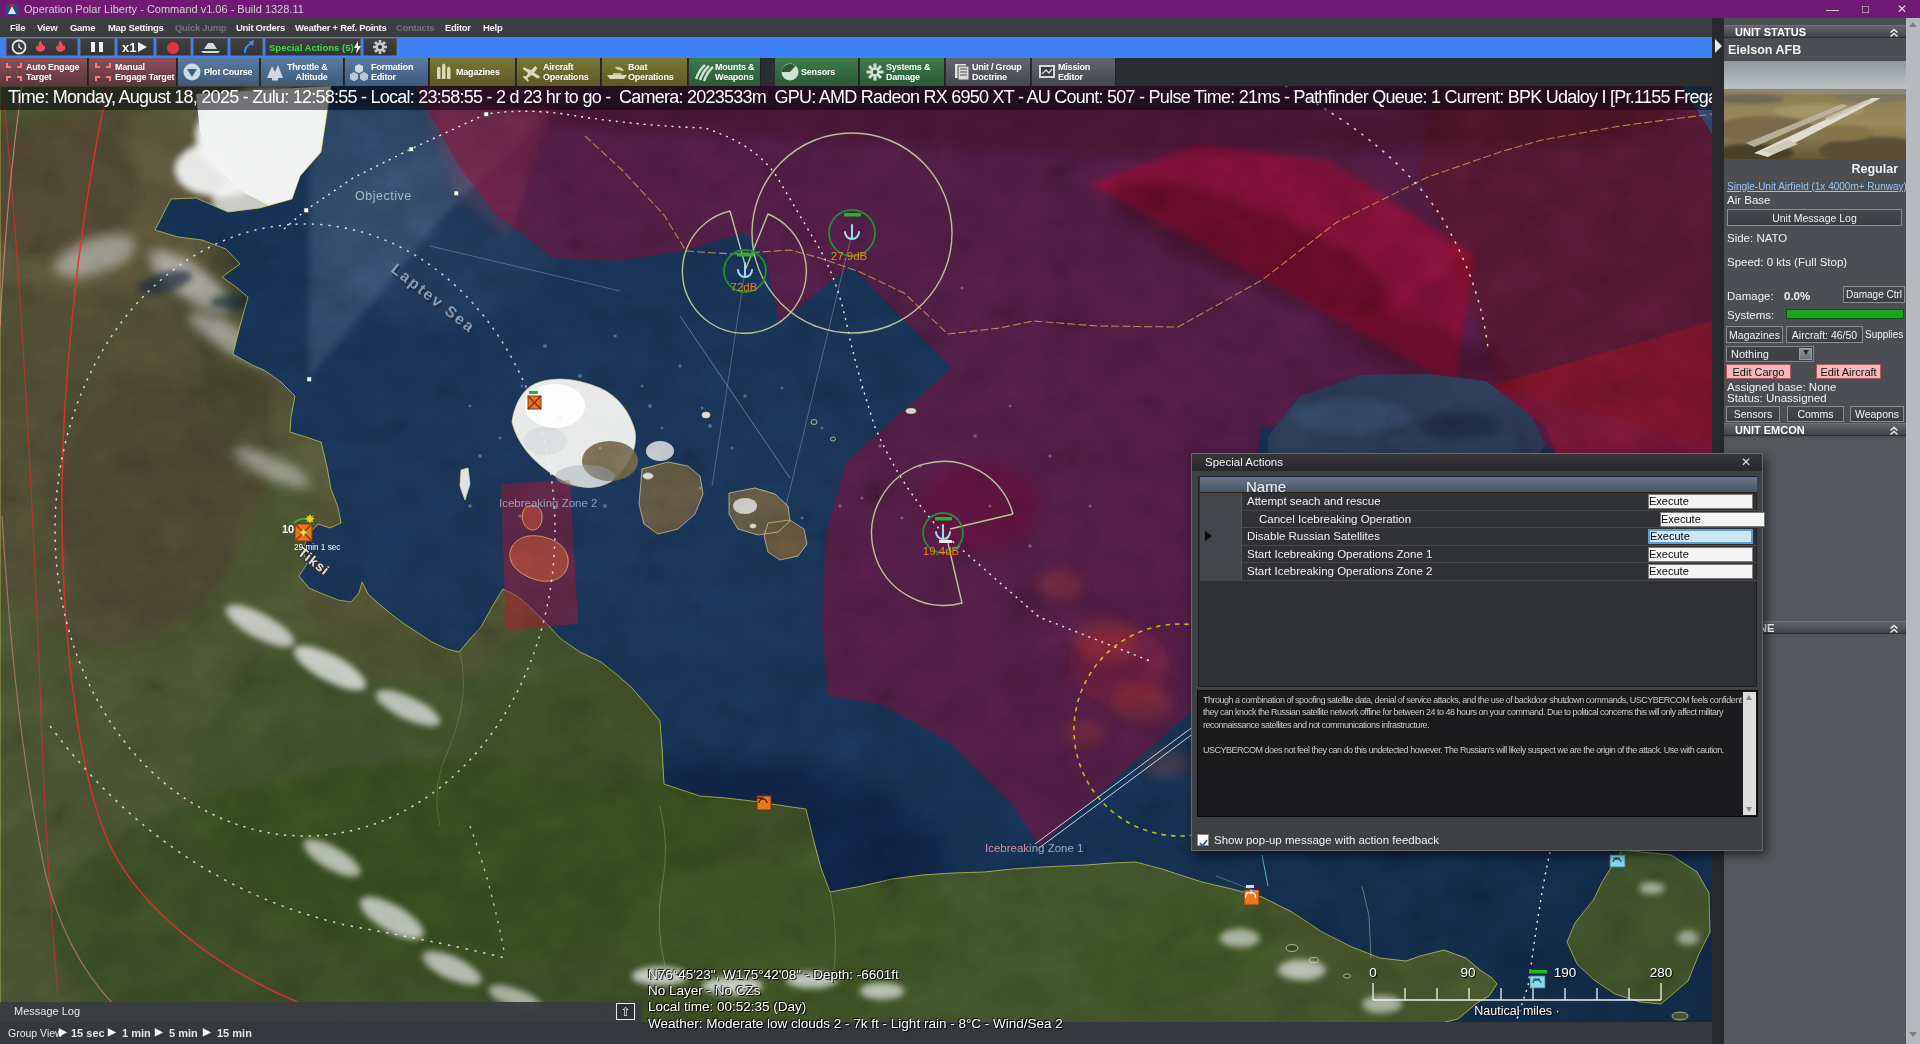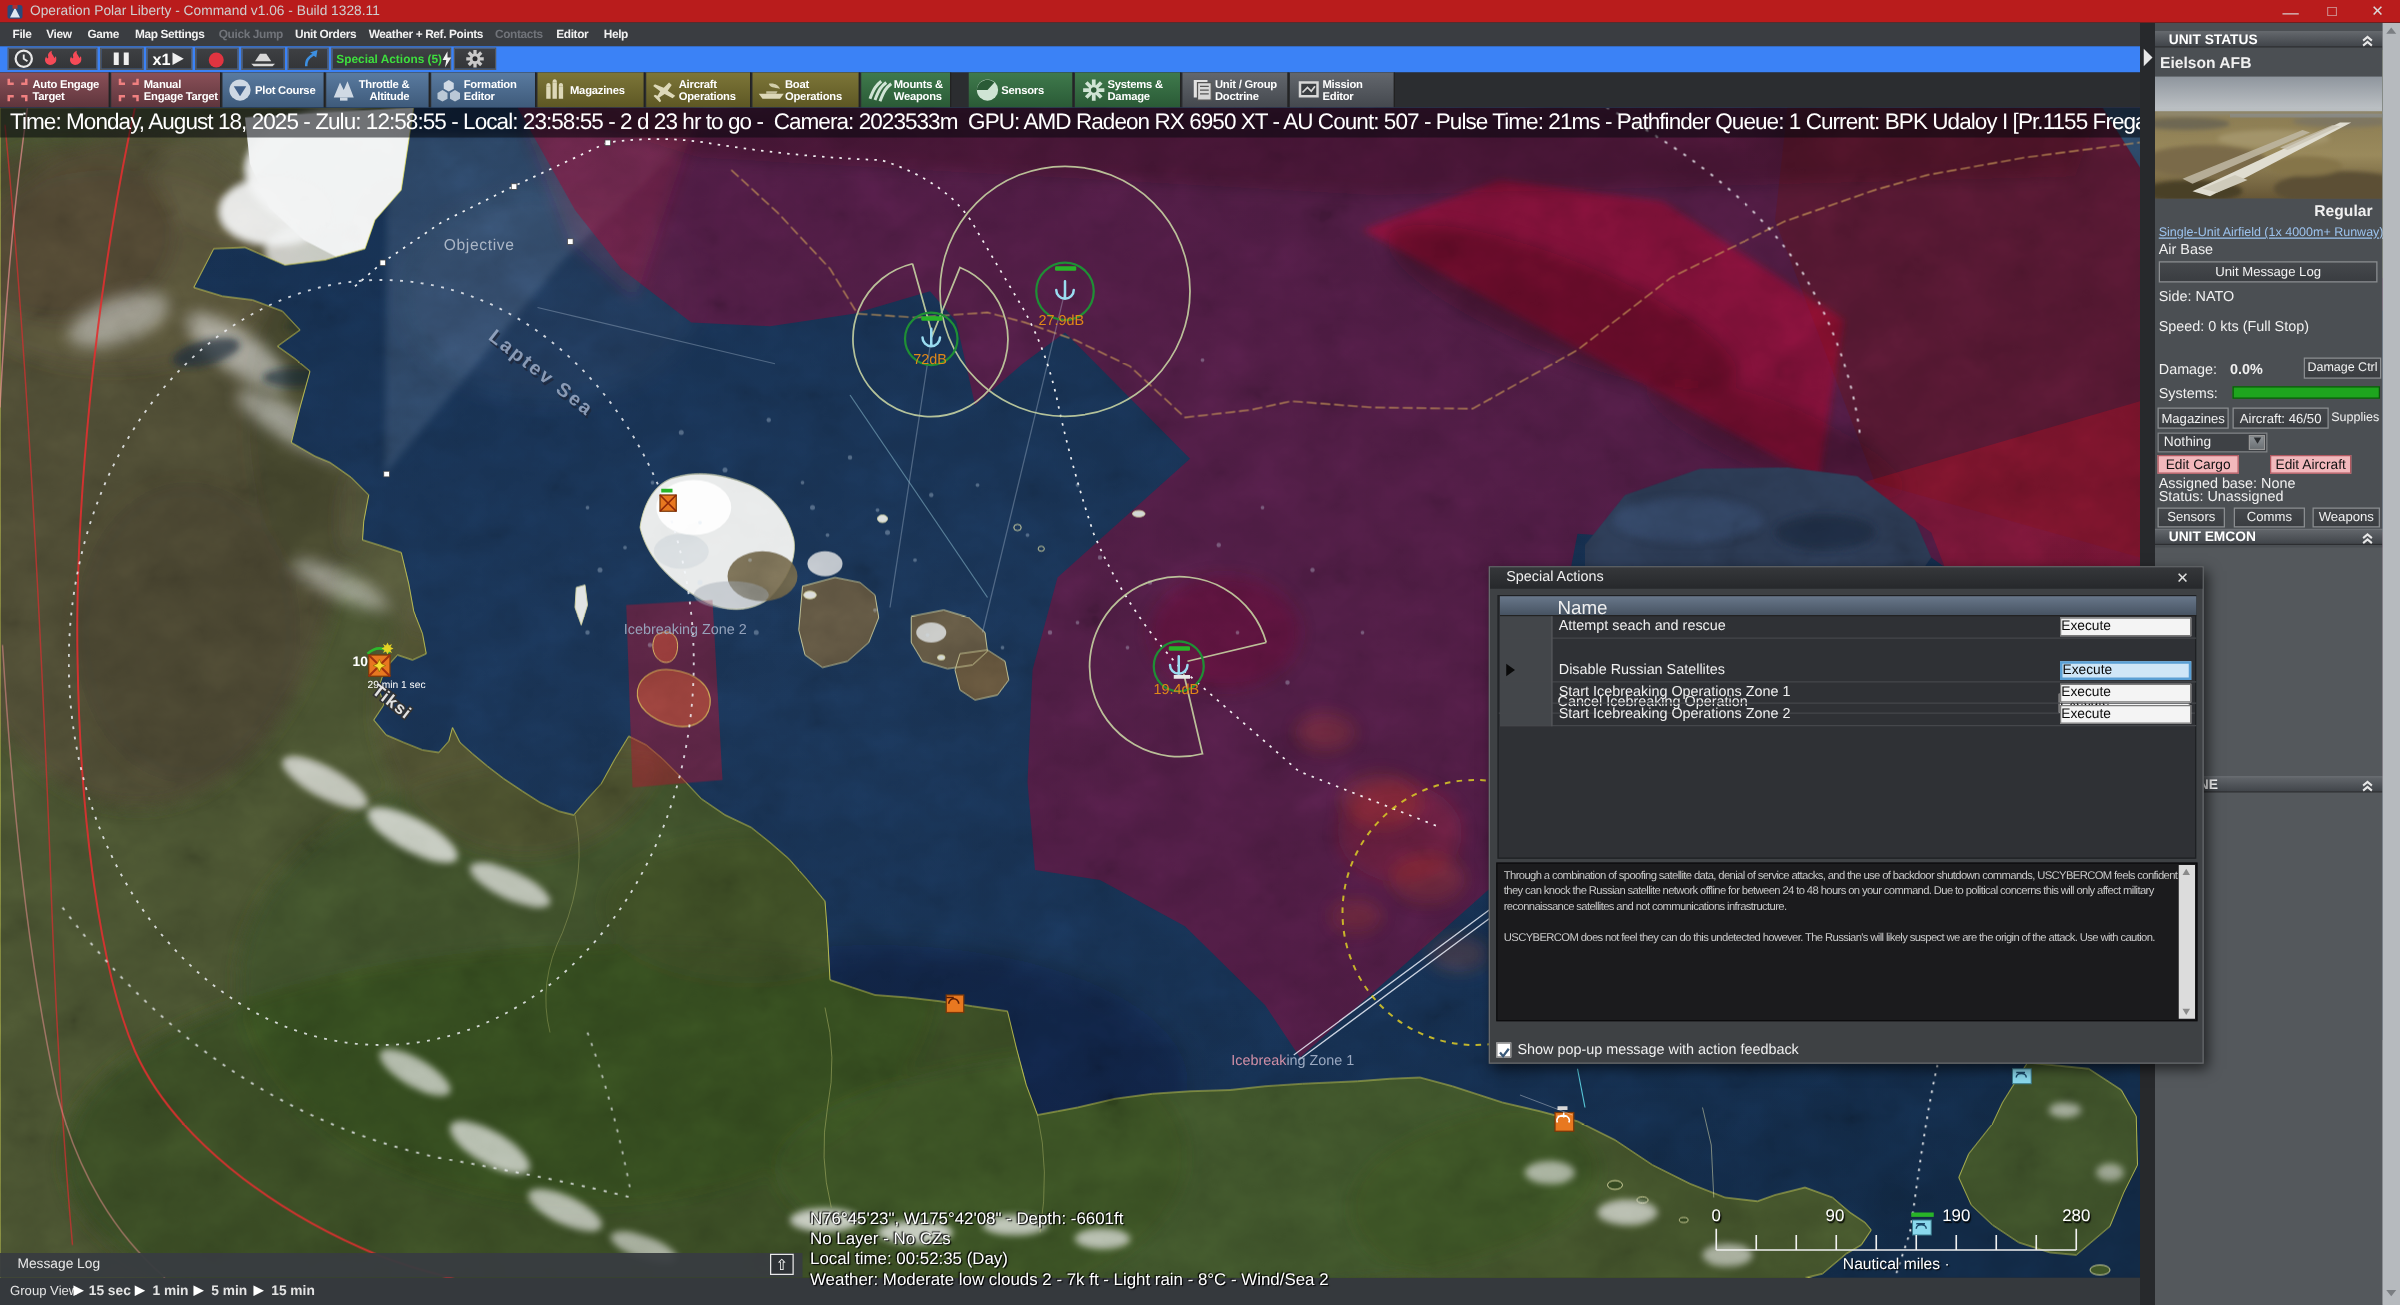--- a/index.html
+++ b/index.html
@@ -1,20 +1,20 @@
 <!DOCTYPE html>
 <html><head>
 <meta charset="utf-8">
 <style>
   * { margin:0; padding:0; box-sizing:border-box; }
   html,body { width:1920px; height:1044px; overflow:hidden; background:#222; }
   body { font-family:"Liberation Sans", sans-serif; position:relative; }
   .abs { position:absolute; }
   
-  #titlebar { left:0; top:0; width:1920px; height:18px; background:#b91c1c; color:#cfcfcf; font-size:11px; }
+  #titlebar { left:0; top:0; width:1920px; height:18px; background:#701a75; color:#cfcfcf; font-size:11px; }
   #titlebar .t { position:absolute; left:24px; top:3px; }
   #menubar { left:0; top:18px; width:1712px; height:19px; background:#3a3d41; color:#f2f2f2; font-size:9.5px; font-weight:bold; letter-spacing:-0.3px; }
   #menubar span { position:absolute; top:3px; }
   #menubar .dim { color:#71747a; }
   #toolbar { left:0; top:37px; width:1712px; height:21px; background:#3b82f6; }
   .tbtn { position:absolute; top:1px; height:18px; background:linear-gradient(#3e4043,#333538); border:1px solid #55585c; }
   #ribbon { left:0; top:58px; width:1712px; height:28px; background:#2b2d30; }
   .rbtn { position:absolute; top:0; height:28px; color:#fff; font-size:9px; font-weight:bold; line-height:10px; letter-spacing:-0.2px; white-space:nowrap; }
   .rbtn .lbl { position:absolute; left:26px; top:50%; transform:translateY(-50%); white-space:pre; }
   .rbtn svg { position:absolute; left:3px; top:4px; }
@@ -712,21 +712,21 @@
   </div>
   <div class="abs" style="left:6px;top:22px;width:559px;height:211px;background:#2f3135;border:1px solid #1e2023;">
     <div class="abs" style="left:1px;top:0px;width:557px;height:16px;background:linear-gradient(#68778a,#475362);border-bottom:1px solid #222;">
       <span style="position:absolute;left:46px;top:1px;font-size:15px;">Name</span>
     </div>
     <div class="abs" style="left:1px;top:16px;width:42px;height:88px;background:#43464a;"></div>
     <div class="rowsep abs" style="left:1px;top:16px;width:557px;height:17.6px;border-bottom:1px solid #45474b;">
         <span class="rtxt">Attempt seach and rescue</span>
         <span class="exec">Execute</span>
       </div>
-    <div class="rowsep abs" style="left:0;top:33.6px;width:557px;height:17.6px;border-bottom:1px solid #45474b;margin-top:43px;">
+    <div class="rowsep abs" style="left:13px;top:33.6px;width:557px;height:17.6px;border-bottom:1px solid #45474b;">
         <span class="rtxt">Cancel Icebreaking Operation</span>
         <span class="exec">Execute</span>
       </div>
     <div class="rowsep abs" style="left:1px;top:51.2px;width:557px;height:17.6px;border-bottom:1px solid #45474b;">
       <span style="position:absolute;left:5px;top:3px;width:0;height:0;border-top:5px solid transparent;border-bottom:5px solid transparent;border-left:7px solid #0a0a0a;"></span>
       <span class="rtxt">Disable Russian Satellites</span>
         <span class="exec" style="background:#cfe6f7;border:2px solid #5a9fd4;line-height:11px;">Execute</span>
       </div>
     <div class="rowsep abs" style="left:1px;top:68.8px;width:557px;height:17.6px;border-bottom:1px solid #45474b;">
         <span class="rtxt">Start Icebreaking Operations Zone 1</span>

